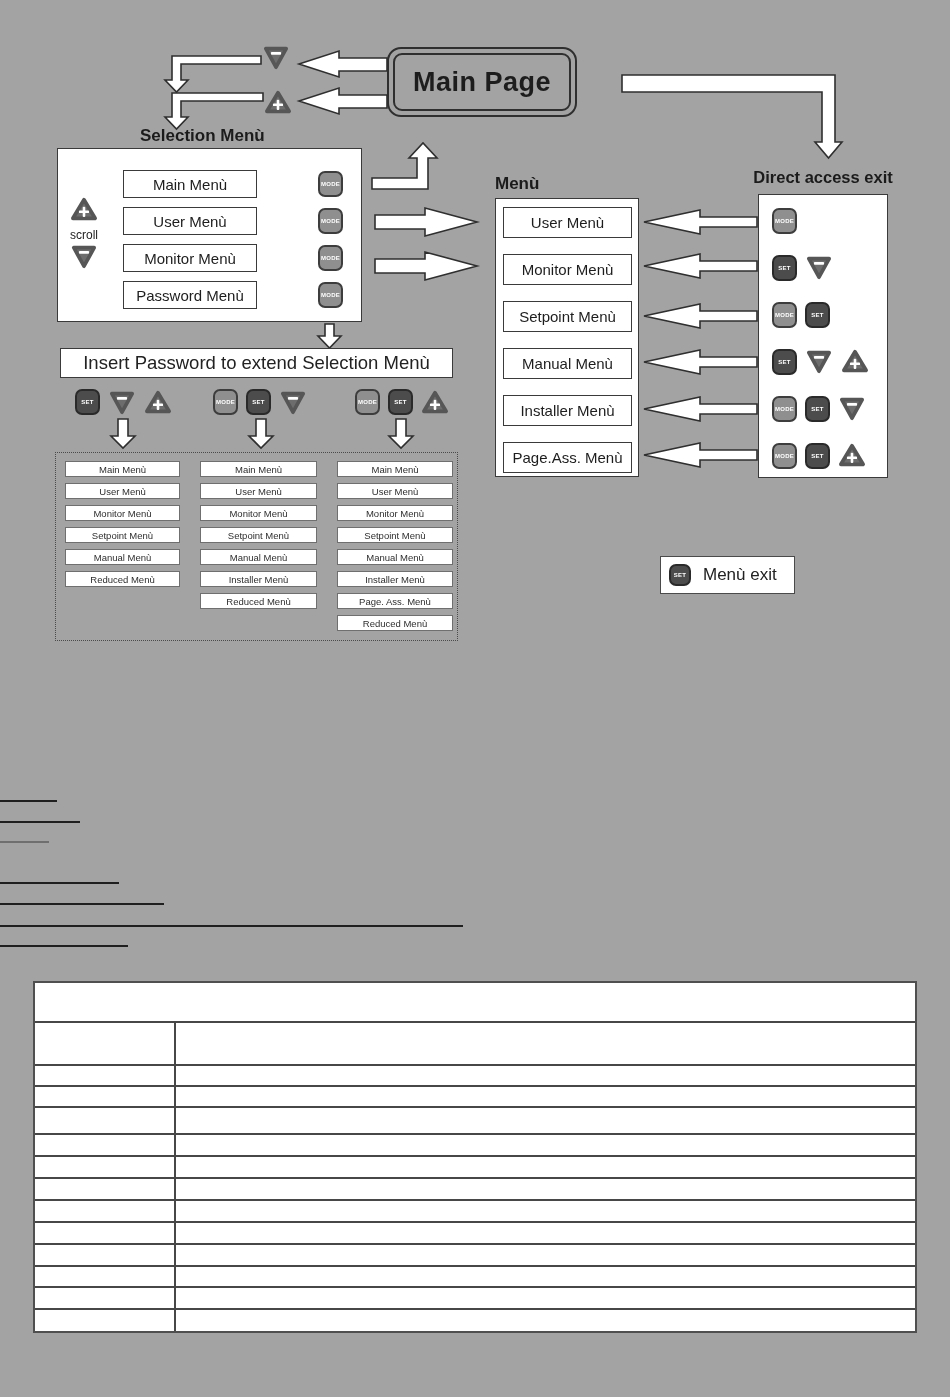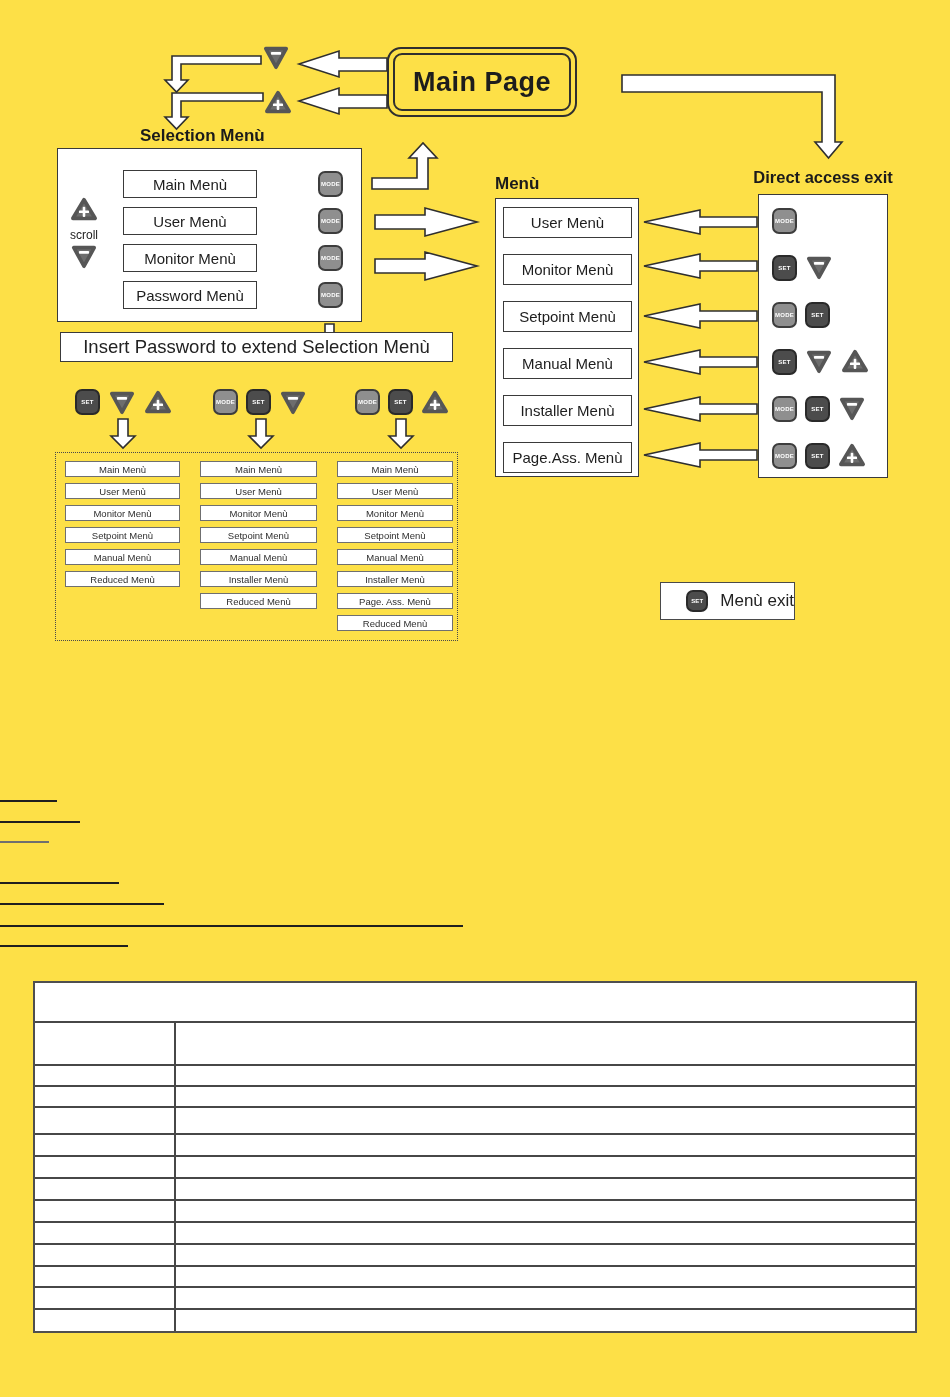--- a/index.html
+++ b/index.html
@@ -1,17 +1,17 @@
 <!DOCTYPE html>
 <html><head>
 <meta charset="utf-8">
 <style>
   html,body{margin:0;padding:0;background:#e8e8e8;}
   .canvas{
-    position:relative;width:950px;height:1397px;background:#fde047;
+    position:relative;width:950px;height:1397px;background:#a3a3a3;
     font-family:"Liberation Sans",sans-serif;color:#1d1d1d;overflow:hidden;
     margin:0 auto;
   }
   .abs{position:absolute;}
   svg.arrows{position:absolute;left:0;top:0;pointer-events:none;}
   svg.arrows path{fill:#ffffff;stroke:#2f2f2f;stroke-width:1.6;}
 
   
   .mainpage{left:387px;top:47px;width:190px;height:70px;border:2.5px solid #2f2f2f;border-radius:14px;box-sizing:border-box;padding:4px;}
   .mainpage-inner{width:100%;height:100%;border:2.5px solid #2f2f2f;border-radius:9px;box-sizing:border-box;
@@ -45,33 +45,33 @@
   .menu-box{left:495px;top:198px;width:144px;height:279px;padding:8px 6px 0 7px;}
   .menu-items{display:flex;flex-direction:column;gap:16px;}
   .menu-item{height:31px;border:1.6px solid #3a3a3a;box-sizing:border-box;display:flex;align-items:center;justify-content:center;font-size:15px;background:#fff;}
 
   
   .dak-box{left:758px;top:194px;width:130px;height:284px;padding:12px 0 0 13px;}
   .dak-rows{display:flex;flex-direction:column;gap:20px;}
   .dak-row{height:27px;}
 
   
-  .pw-banner{left:60px;top:332px;width:393px;height:30px;display:flex;align-items:center;justify-content:center;font-size:18.5px;color:#222;}
+  .pw-banner{left:60px;top:348px;width:393px;height:30px;display:flex;align-items:center;justify-content:center;font-size:18.5px;color:#222;}
 
   .pw-group{top:389px;}
 
   
   .dotted{left:55px;top:452px;width:403px;height:189px;border:1.6px dotted #4a4a4a;box-sizing:border-box;}
   .mini-col{top:461px;display:flex;flex-direction:column;gap:6px;}
   .mini-item{height:16px;border:1.4px solid #6f6f6f;box-sizing:border-box;display:flex;align-items:center;justify-content:center;
              font-size:9.5px;color:#2e2e2e;background:#fff;}
 
   
-  .menu-exit{left:660px;top:582px;width:135px;height:38px;border:1.6px solid #4a4a4a;box-sizing:border-box;
-             display:flex;align-items:center;gap:12px;background:#fff;justify-content:flex-end;}
+  .menu-exit{left:660px;top:556px;width:135px;height:38px;border:1.6px solid #4a4a4a;box-sizing:border-box;
+             display:flex;align-items:center;padding-left:8px;gap:12px;background:#fff;}
   .menu-exit .key{width:22px;height:22px;}
   .menu-exit-label{font-size:17px;color:#222;}
 
   
   .rule{height:2px;background:#1f1f1f;}
   .rule.gray{background:#6f6f6f;}
 
   
   .ptable{left:33px;top:981px;width:884px;border:2px solid #4f4f4f;box-sizing:border-box;background:#fff;}
   .trow{display:flex;box-sizing:border-box;border-bottom:2px solid #474747;}

